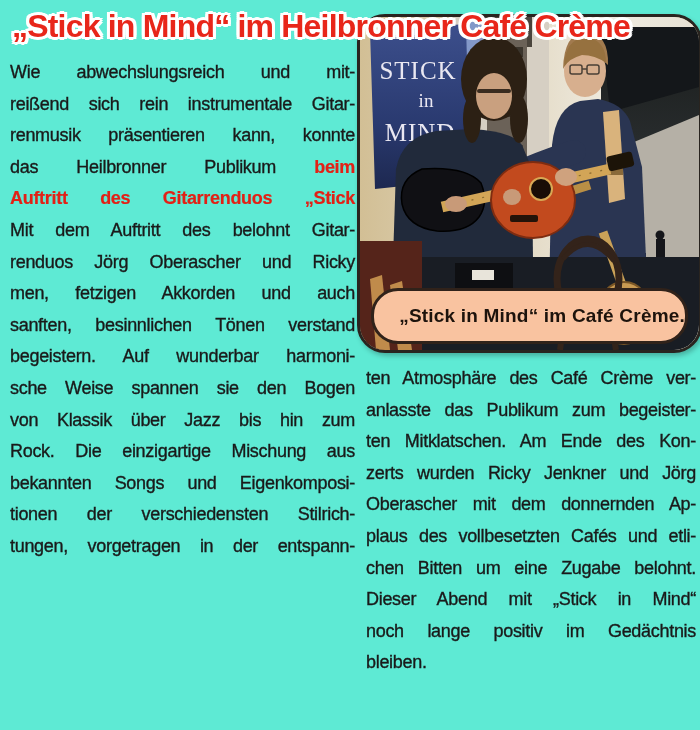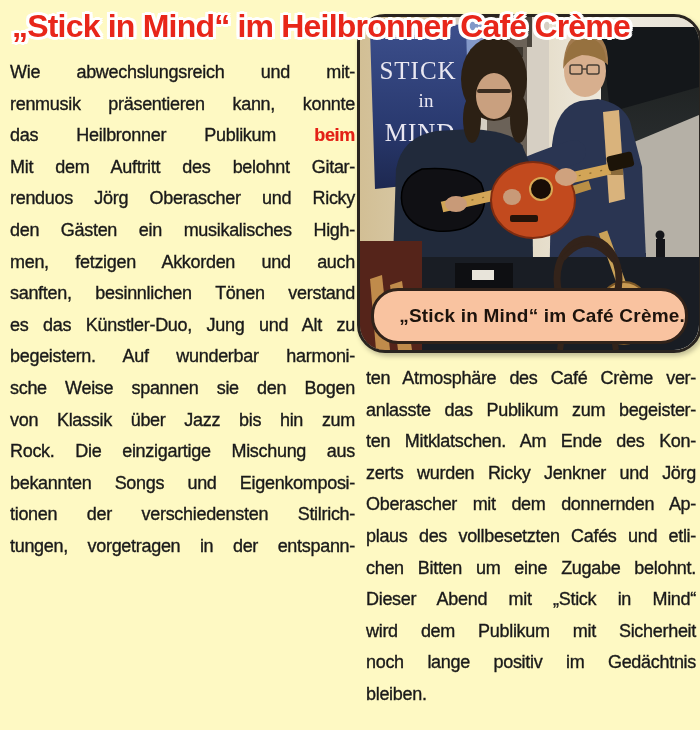--- a/index.html
+++ b/index.html
@@ -1,17 +1,17 @@
 <!DOCTYPE html>
 <html><head>
 <meta charset="utf-8">
 <style>
   html,body{margin:0;padding:0;}
   body{font-family:"Liberation Sans","DejaVu Sans",sans-serif;background:#ffffff;}
-  #page{position:relative;width:700px;height:730px;background:#fef9c3;overflow:hidden;}
+  #page{position:relative;width:700px;height:730px;background:#5eead4;overflow:hidden;}
 
   
   #headline{
     position:absolute;left:12px;top:8px;width:686px;z-index:10;
     font-size:32px;font-weight:700;letter-spacing:-0.8px;
     color:#e8261a;white-space:nowrap;
     text-shadow:
       -3px 0 0 #fff,3px 0 0 #fff,0 -3px 0 #fff,0 3px 0 #fff,
       -2px -2px 0 #fff,2px -2px 0 #fff,-2px 2px 0 #fff,2px 2px 0 #fff,
       -3px -2px 0 #fff,3px -2px 0 #fff,-3px 2px 0 #fff,3px 2px 0 #fff;
@@ -166,43 +166,42 @@
       </g>
     </svg>
 
     <div id="photo-caption">
       <span>„Stick in Mind“ im Café Crème.</span>
     </div>
   </div>
 
   <div id="left-col" class="col">
       <div class="text-line"><span>Wie abwechslungsreich und mit-</span></div>
+      <div class="text-line"><span>reißend sich rein instrumentale Gitar-</span></div>
       <div class="text-line"><span>renmusik präsentieren kann, konnte</span></div>
       <div class="text-line"><span>das Heilbronner Publikum </span><span class="red-bold">beim</span></div>
+      <div class="text-line"><span class="red-bold">Auftritt des Gitarrenduos „Stick</span></div>
       <div class="text-line"><span>Mit dem Auftritt des belohnt Gitar-</span></div>
       <div class="text-line"><span>renduos Jörg Oberascher und Ricky</span></div>
-      <div class="text-line"><span>den Gästen ein musikalisches High-</span></div>
       <div class="text-line"><span>men, fetzigen Akkorden und auch</span></div>
       <div class="text-line"><span>sanften, besinnlichen Tönen verstand</span></div>
-      <div class="text-line"><span>es das Künstler-Duo, Jung und Alt zu</span></div>
       <div class="text-line"><span>begeistern. Auf wunderbar harmoni-</span></div>
       <div class="text-line"><span>sche Weise spannen sie den Bogen</span></div>
       <div class="text-line"><span>von Klassik über Jazz bis hin zum</span></div>
       <div class="text-line"><span>Rock.  Die einzigartige Mischung aus</span></div>
       <div class="text-line"><span>bekannten Songs und Eigenkomposi-</span></div>
       <div class="text-line"><span>tionen der verschiedensten Stilrich-</span></div>
       <div class="text-line"><span>tungen, vorgetragen in der entspann-</span></div>
     </div>
   <div id="right-col" class="col">
       <div class="text-line"><span>ten Atmosphäre des Café Crème ver-</span></div>
       <div class="text-line"><span>anlasste das Publikum zum begeister-</span></div>
       <div class="text-line"><span>ten Mitklatschen. Am Ende des Kon-</span></div>
       <div class="text-line"><span>zerts wurden Ricky Jenkner und Jörg</span></div>
       <div class="text-line"><span>Oberascher mit dem donnernden Ap-</span></div>
       <div class="text-line"><span>plaus des vollbesetzten Cafés und etli-</span></div>
       <div class="text-line"><span>chen Bitten um eine Zugabe belohnt.</span></div>
       <div class="text-line"><span>Dieser Abend mit „Stick in Mind“</span></div>
-      <div class="text-line"><span>wird dem Publikum mit Sicherheit</span></div>
       <div class="text-line"><span>noch lange positiv im Gedächtnis</span></div>
       <div class="text-line no-justify"><span>bleiben.</span></div>
     </div>
 
 </div>
 
 </body></html>

